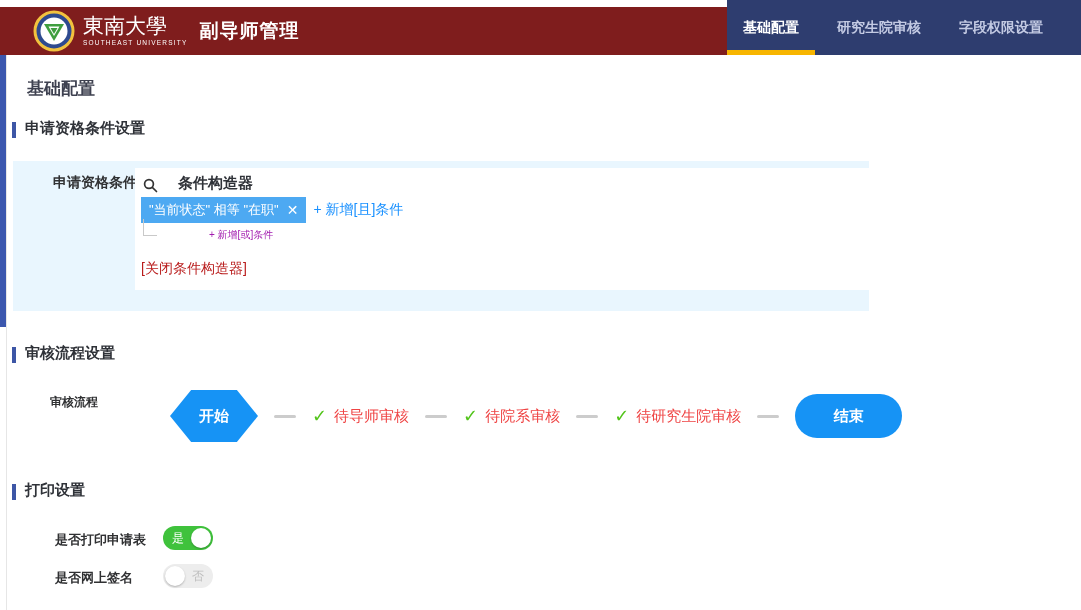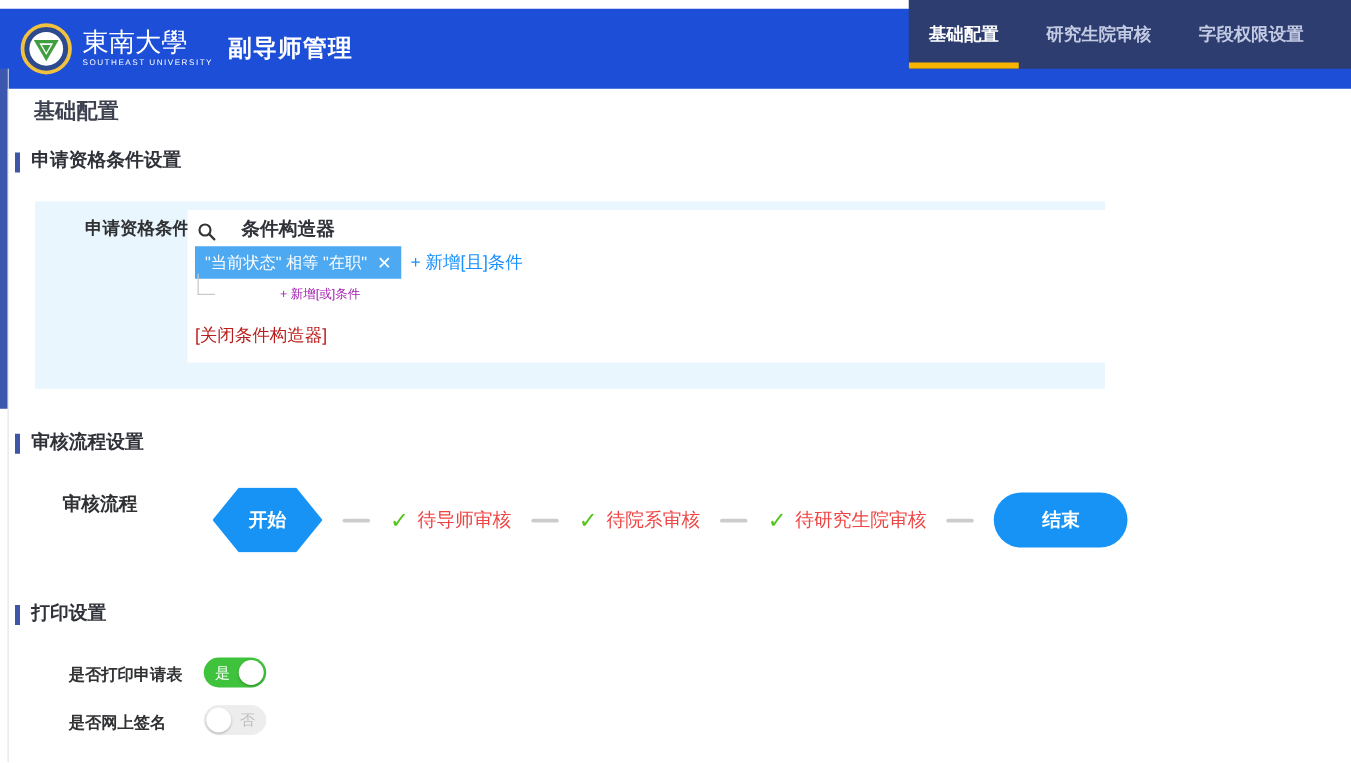--- a/index.html
+++ b/index.html
@@ -4,22 +4,22 @@
 <style>
   * { margin:0; padding:0; box-sizing:border-box; }
   body { background:#fff; }
   .screen {
     position:relative; width:1081px; height:610px; overflow:hidden;
     background:#ffffff; font-family:"Liberation Sans","DejaVu Sans",sans-serif;
   }
 
   
   .topbar {
-    position:absolute; left:0; top:7px; width:100%; height:64px;
-    background:#1d4ed8; display:flex; align-items:center; padding-left:16px;
+    position:absolute; left:0; top:7px; width:100%; height:48px;
+    background:#7f1d1d; display:flex; align-items:center; padding-left:33px;
   }
   .logo { width:42px; height:42px; flex:0 0 auto; }
   .wordmark { margin-left:8px; color:#fff; line-height:1; }
   .wordmark .cn { font-size:21px; font-family:"DejaVu Serif","Liberation Serif",serif; }
   .wordmark .en { font-size:6.5px; letter-spacing:1.2px; margin-top:3px; }
   .app-title { margin-left:12px; color:#fff; font-size:19px; font-weight:bold; letter-spacing:1px; }
 
   .tabbar {
     position:absolute; left:727px; top:0; width:354px; height:55px;
     background:#2e3d6f; display:flex; overflow:hidden;
@@ -42,21 +42,21 @@
   
   .page-title { position:absolute; left:27px; top:77px; font-size:17px; font-weight:bold; color:#3e4150; }
 
   .section-heading { position:absolute; left:12px; display:flex; align-items:flex-end; }
   .section-heading .bar { width:4px; height:16px; background:#3d56a6; margin-right:9px; }
   .section-heading .txt { font-size:15px; font-weight:bold; color:#2f3238; }
   .sh1 { top:119px; } .sh2 { top:344px; } .sh3 { top:481px; }
 
   
   .panel {
-    position:absolute; left:28px; top:161px; width:856px; height:150px; background:#e9f6fe;
+    position:absolute; left:13px; top:161px; width:856px; height:150px; background:#e9f6fe;
   }
   .panel .field-label {
     position:absolute; left:40px; top:13px; font-size:14px; font-weight:600; color:#303133;
   }
   .whitebox { position:absolute; left:122px; top:7px; width:931px; height:122px; background:#ffffff; }
   .builder-title { position:absolute; left:8px; top:6px; display:flex; align-items:flex-end;gap:16px; }
   .builder-title .mag { width:15px; height:15px; margin-right:4px; }
   .builder-title .t { font-size:15px; font-weight:bold; color:#2f3238; }
 
   .cond-row { position:absolute; left:6px; top:29px; display:flex; align-items:center; }
@@ -66,21 +66,21 @@
   }
   .cond-tag .x { margin-left:8px; font-size:14px; font-weight:bold; cursor:pointer; }
   .link-and { margin-left:7px; color:#1890ff; font-size:14px; cursor:pointer; }
 
   .connector { position:absolute; left:8px; top:51px; width:14px; height:17px;
     border-left:1px solid #c9c9c9; border-bottom:1px solid #c9c9c9; }
   .link-or  { position:absolute; left:34px; top:60px; color:#a21caf; font-size:10px; cursor:pointer;margin-left:40px; }
   .link-close { position:absolute; left:6px; top:92px; color:#b91c1c; font-size:14px; cursor:pointer; }
 
   
-  .flow-label { position:absolute; left:50px; top:394px; font-size:15px; font-weight:600; color:#303133; }
+  .flow-label { position:absolute; left:50px; top:394px; font-size:12px; font-weight:600; color:#303133; }
   .flow { position:absolute; left:170px; top:390px; height:52px; display:flex; align-items:center; }
   .hex {
     width:88px; height:52px; background:#1693f5; color:#fff; font-size:15px; font-weight:bold;
     display:flex; align-items:center; justify-content:center; cursor:pointer;
     clip-path:polygon(24% 0, 76% 0, 100% 50%, 76% 100%, 24% 100%, 0 50%);
   }
   .dash { width:22px; height:3px; background:#cccccc; border-radius:2px; margin:0 16px; flex:0 0 auto; }
   .step { display:flex; align-items:center; cursor:pointer; }
   .step .chk { color:#52c41a; font-size:18px; font-weight:bold; margin-right:7px; }
   .step .lbl { color:#ef4444; font-size:15px; white-space:nowrap;text-align:right; }

